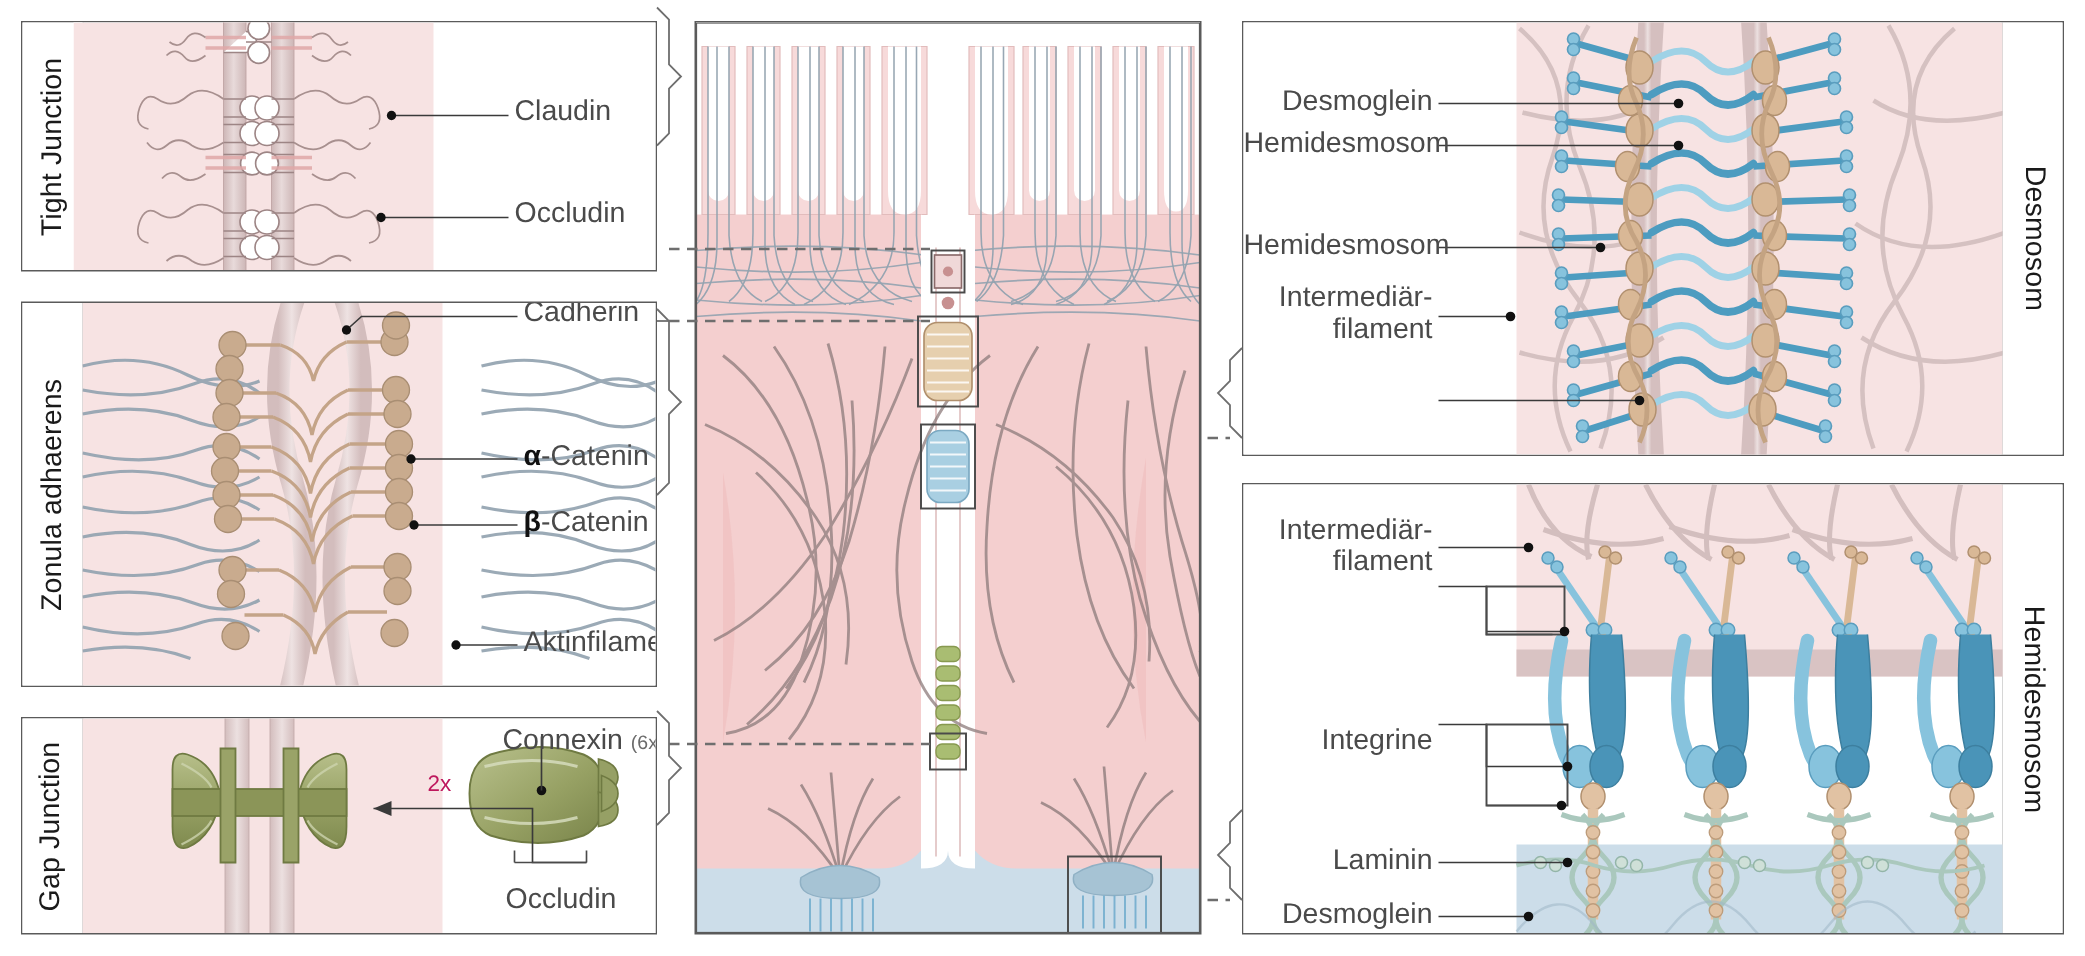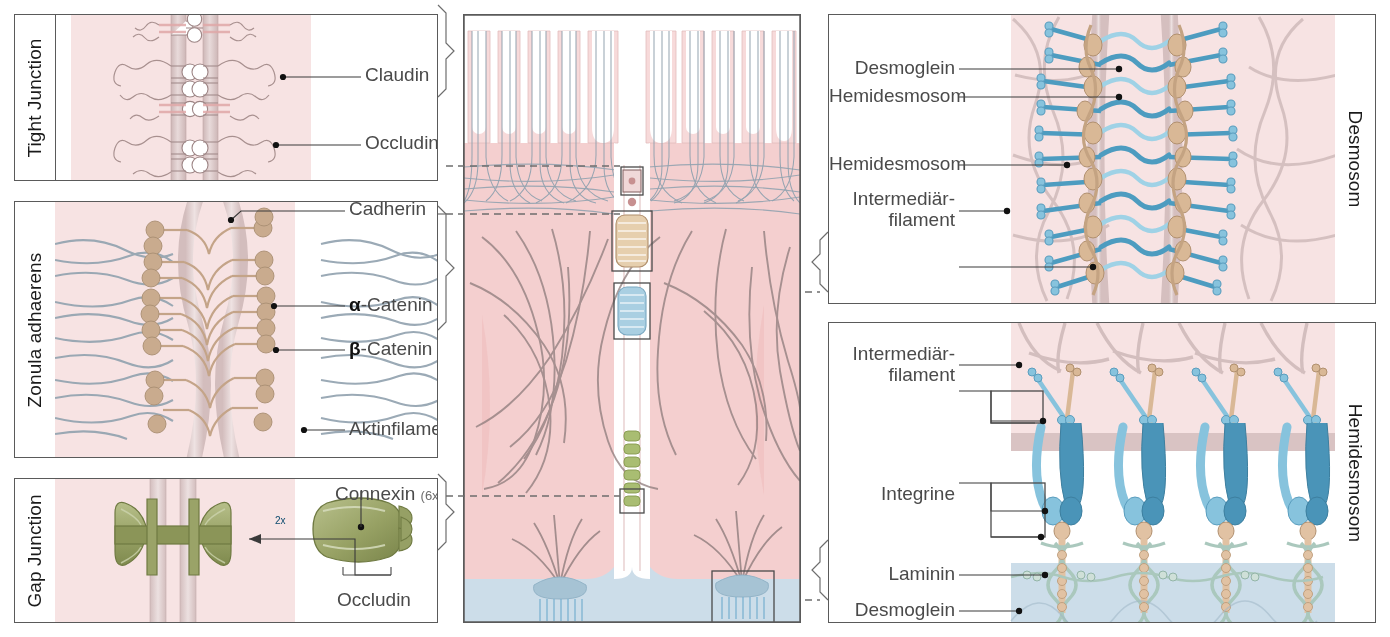--- a/index.html
+++ b/index.html
@@ -28,21 +28,21 @@
   .brk{stroke:#6e6e6e;stroke-width:1.2;fill:none;}
   .boxout{stroke:#4a4a4a;stroke-width:1.3;fill:none;}
 </style>
 </head>
 <body>
 
 <div class="panel" style="left:14px;top:14px;width:424px;height:167px;">
   <div class="side-tab side-tab-l">
     <div class="vlabel-ccw">Tight Junction</div>
   </div>
-  <div class="panel-art" style="left:56px;right:0;">
+  <div class="panel-art" style="left:34px;right:0;">
     <div class="cytosol" style="left:0;width:240px;"></div>
     <svg width="384" height="165" viewBox="0 0 384 165">
       <defs>
         <linearGradient id="tjm" x1="0" y1="0" x2="1" y2="0">
           <stop offset="0" stop-color="#cdb6b6"></stop>
             <stop offset=".45" stop-color="#e8dada"></stop>
           <stop offset="1" stop-color="#cdb6b6"></stop>
         </linearGradient>
       </defs>
 
@@ -295,21 +295,21 @@
         <path d="M194 60 l12 -5 v10 z" fill="#3a3a3a" stroke="none"></path>
         <path d="M288 96 H336" stroke="#4a4a4a"></path>
         <path d="M288 96 V88 M336 96 V88" stroke="#4a4a4a"></path>
       </g>
     </svg>
     <div class="lbl" style="left:280px;top:4px;">
       <span>Connexin</span>
       <span class="sm">(6x)</span>
     </div>
     <div class="lbl" style="left:282px;top:110px;"><span>Occludin</span></div>
-    <div class="lbl" style="left:220px;top:36px;font-size:10px;color:#0c4a6e;"><span>2x</span></div>
+    <div class="lbl" style="left:230px;top:36px;font-size:15px;color:#be185d;"><span>2x</span></div>
   </div>
 </div>
 
 <div class="panel" style="left:463px;top:14px;width:338px;height:609px;">
   <div class="panel-art" style="left:0;right:0;">
     <svg width="336" height="607" viewBox="0 0 336 607">
       <defs>
         <clipPath id="ovclip">
             <rect x="0" y="0" width="336" height="607"></rect>
           </clipPath>

